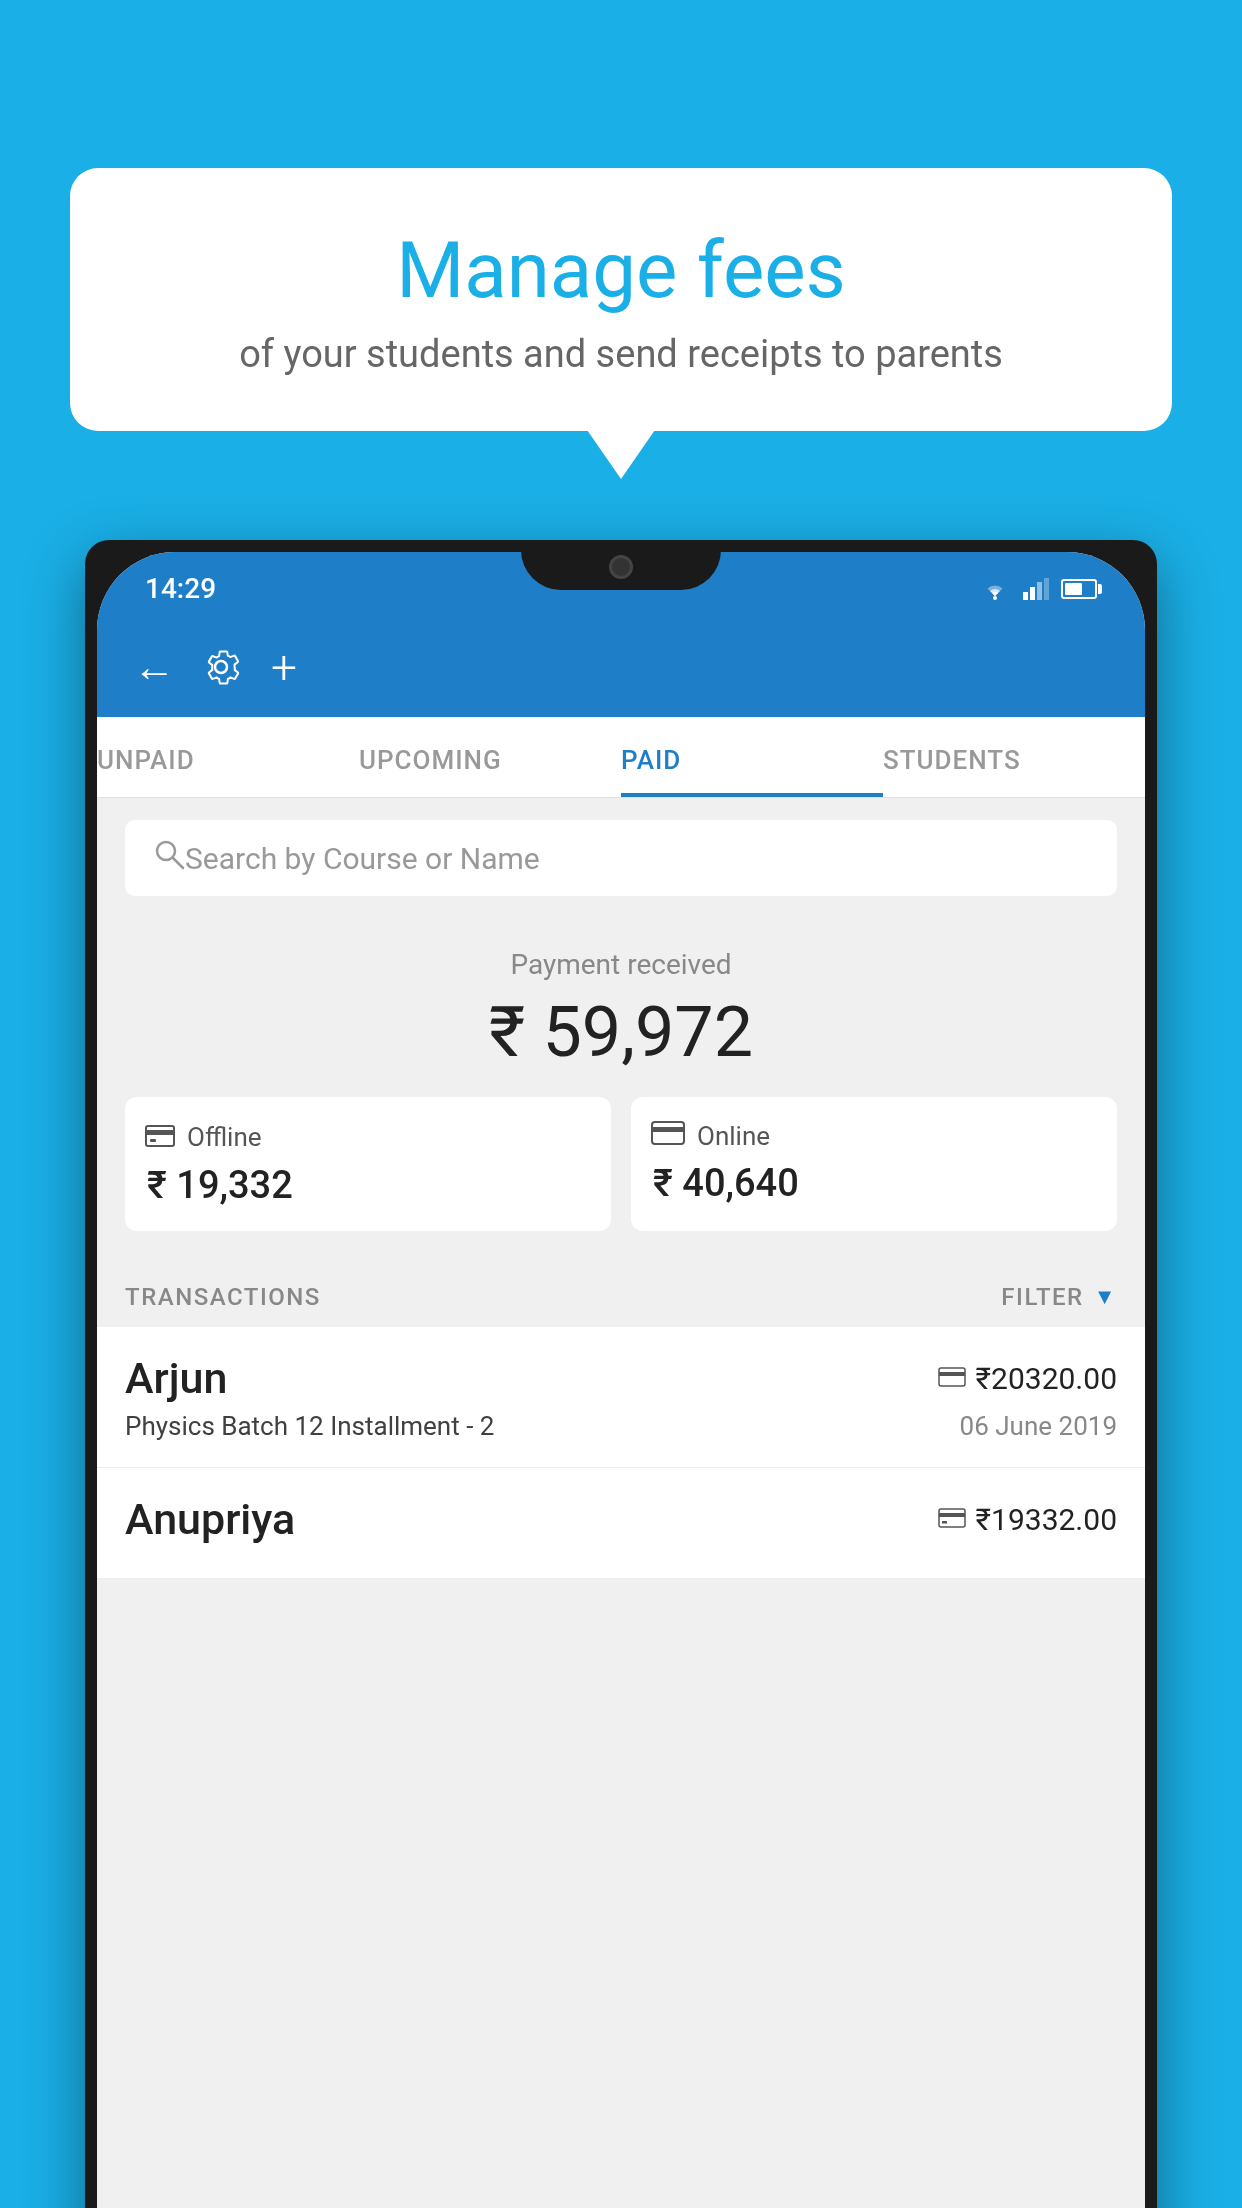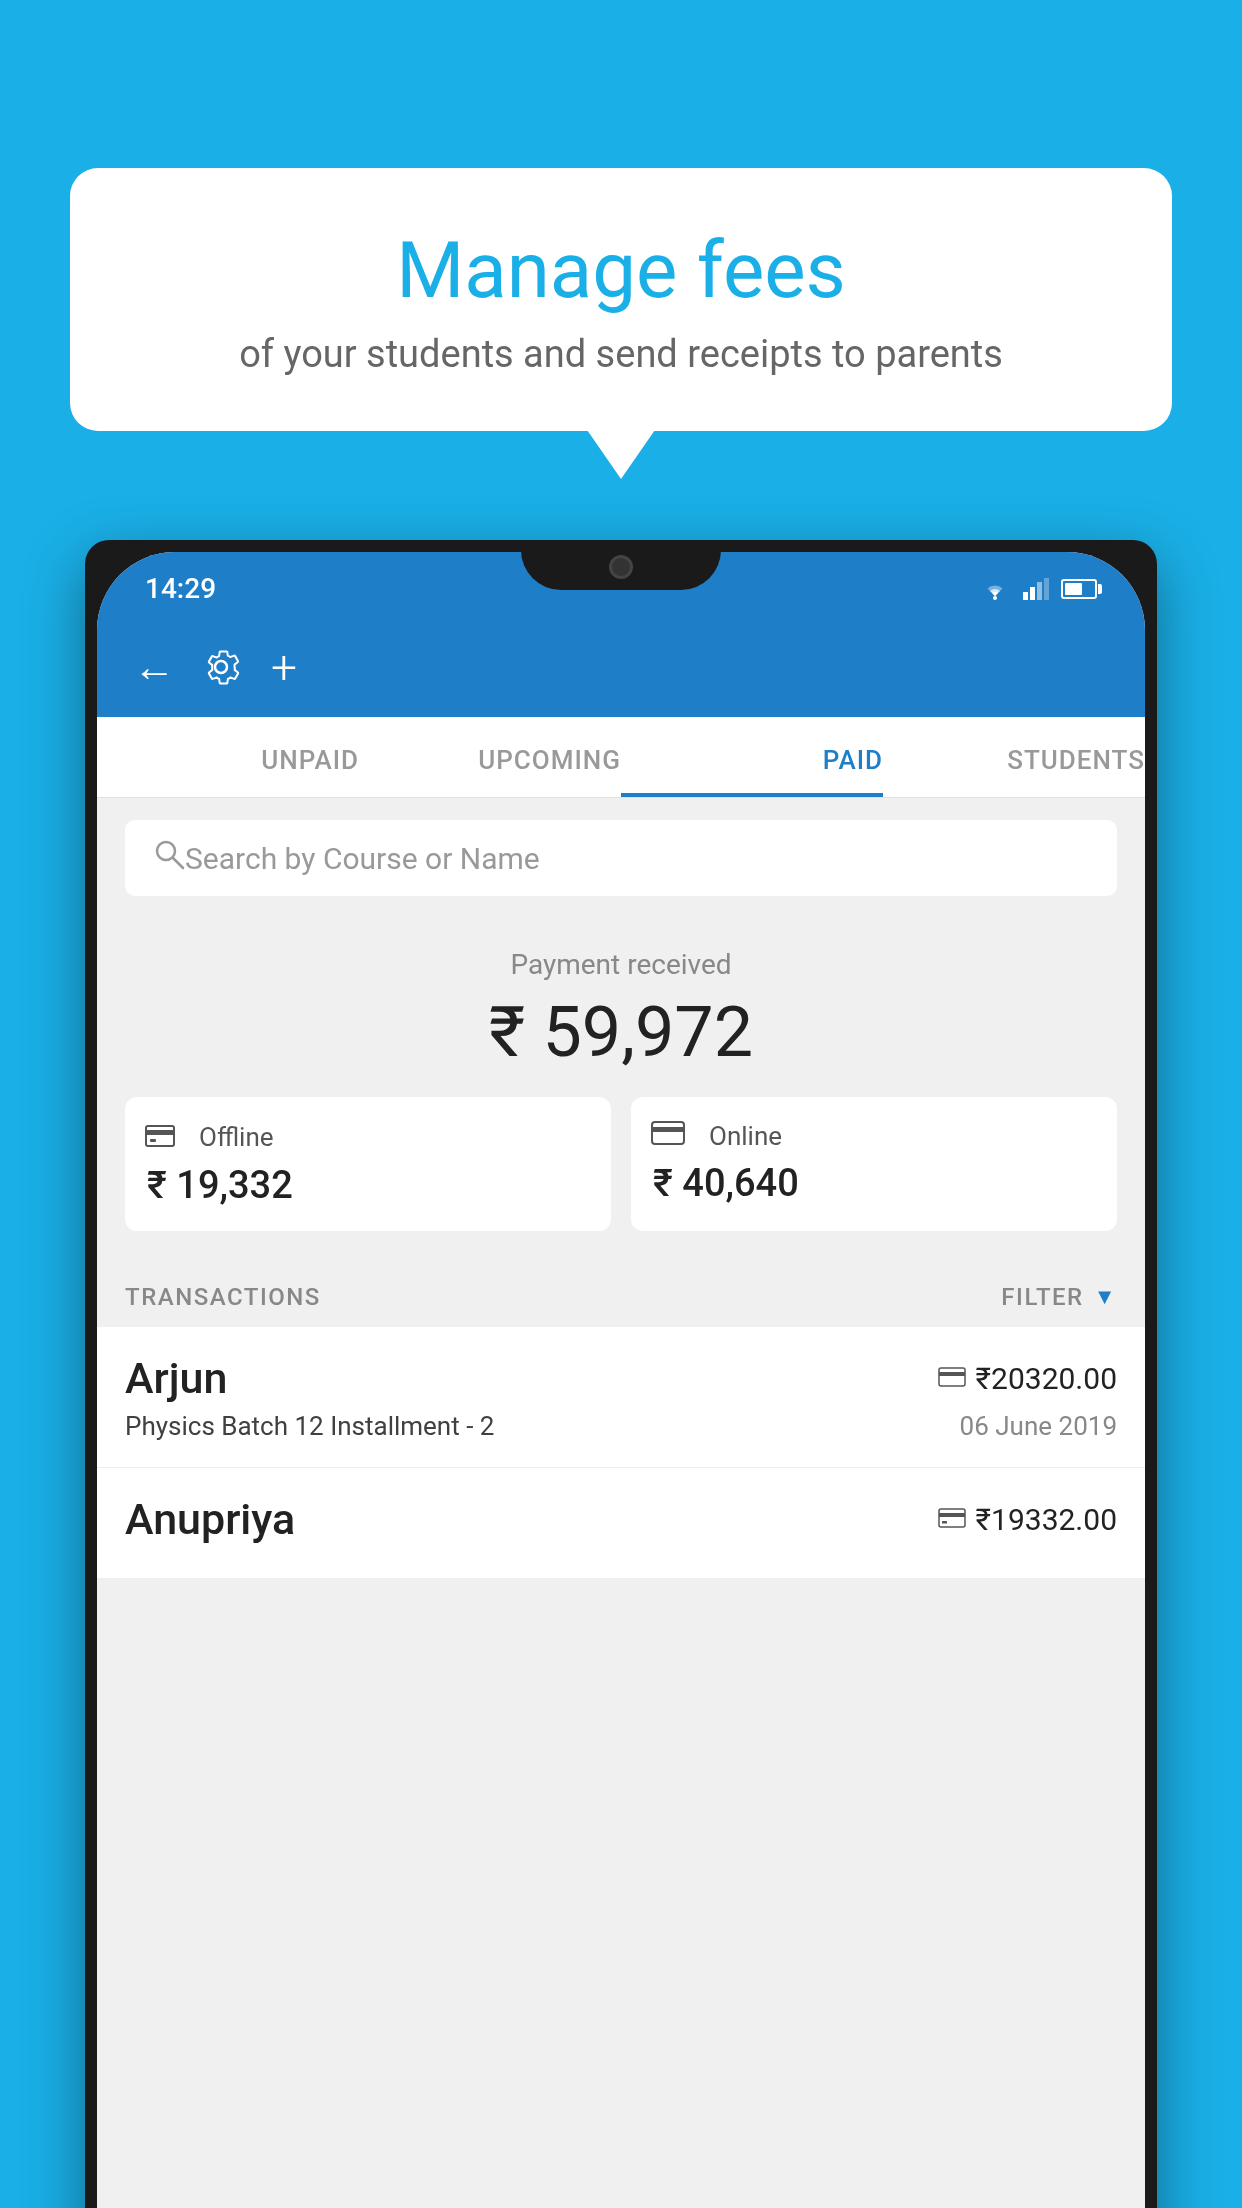--- a/index.html
+++ b/index.html
@@ -210,21 +210,21 @@
 
     
     .tabs-bar {
       background: white;
       display: flex;
       border-bottom: 1px solid #e0e0e0;
     }
 
     .tab-item {
       flex: 1;
-      text-align: right;
+      text-align: left;
       padding: 28px 0 22px;
       font-size: 26px;
       font-weight: 500;
       color: #999;
       letter-spacing: 1px;
       cursor: pointer;
       position: relative;
     }
 
     .tab-item.active {
@@ -296,21 +296,21 @@
       flex: 1;
       background: white;
       border-radius: 12px;
       padding: 24px 20px;
       text-align: left;
     }
 
     .card-header {
       display: flex;
       align-items: center;
-      gap: 24px;
+      gap: 12px;
       margin-bottom: 10px;
     }
 
     .card-icon {
       font-size: 26px;
       color: #555;
     }
 
     .card-label {
       font-size: 26px;

